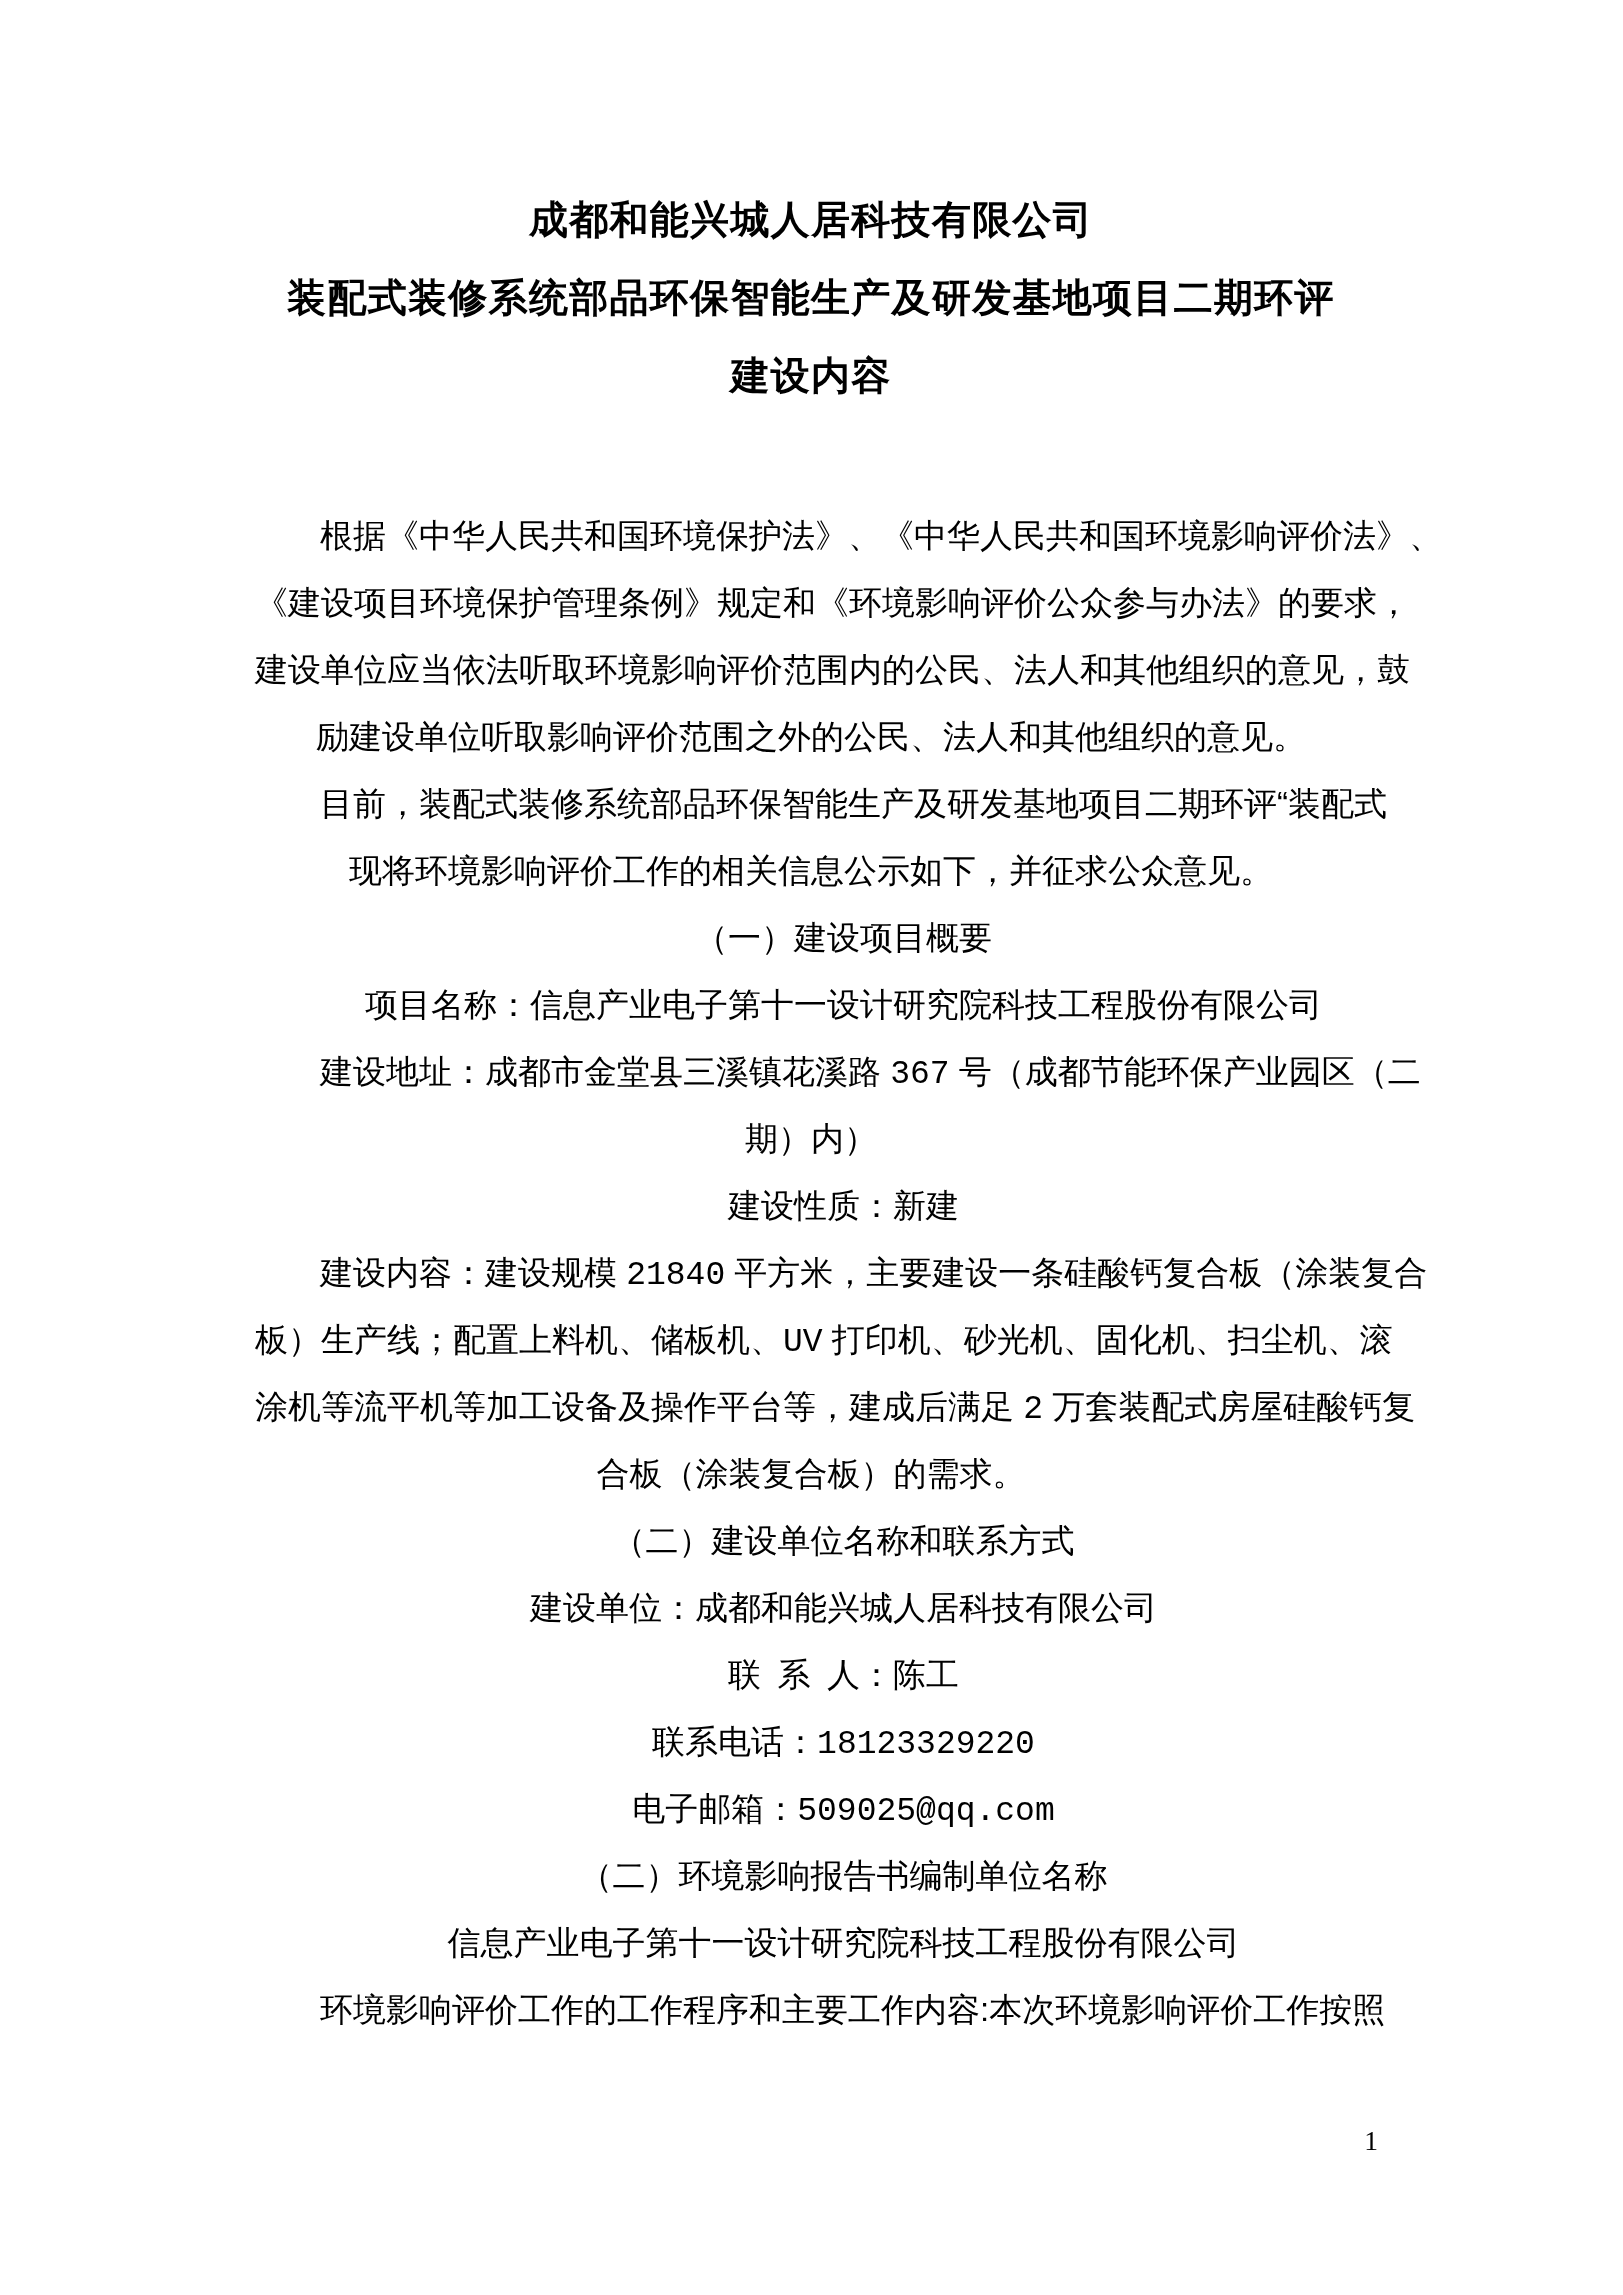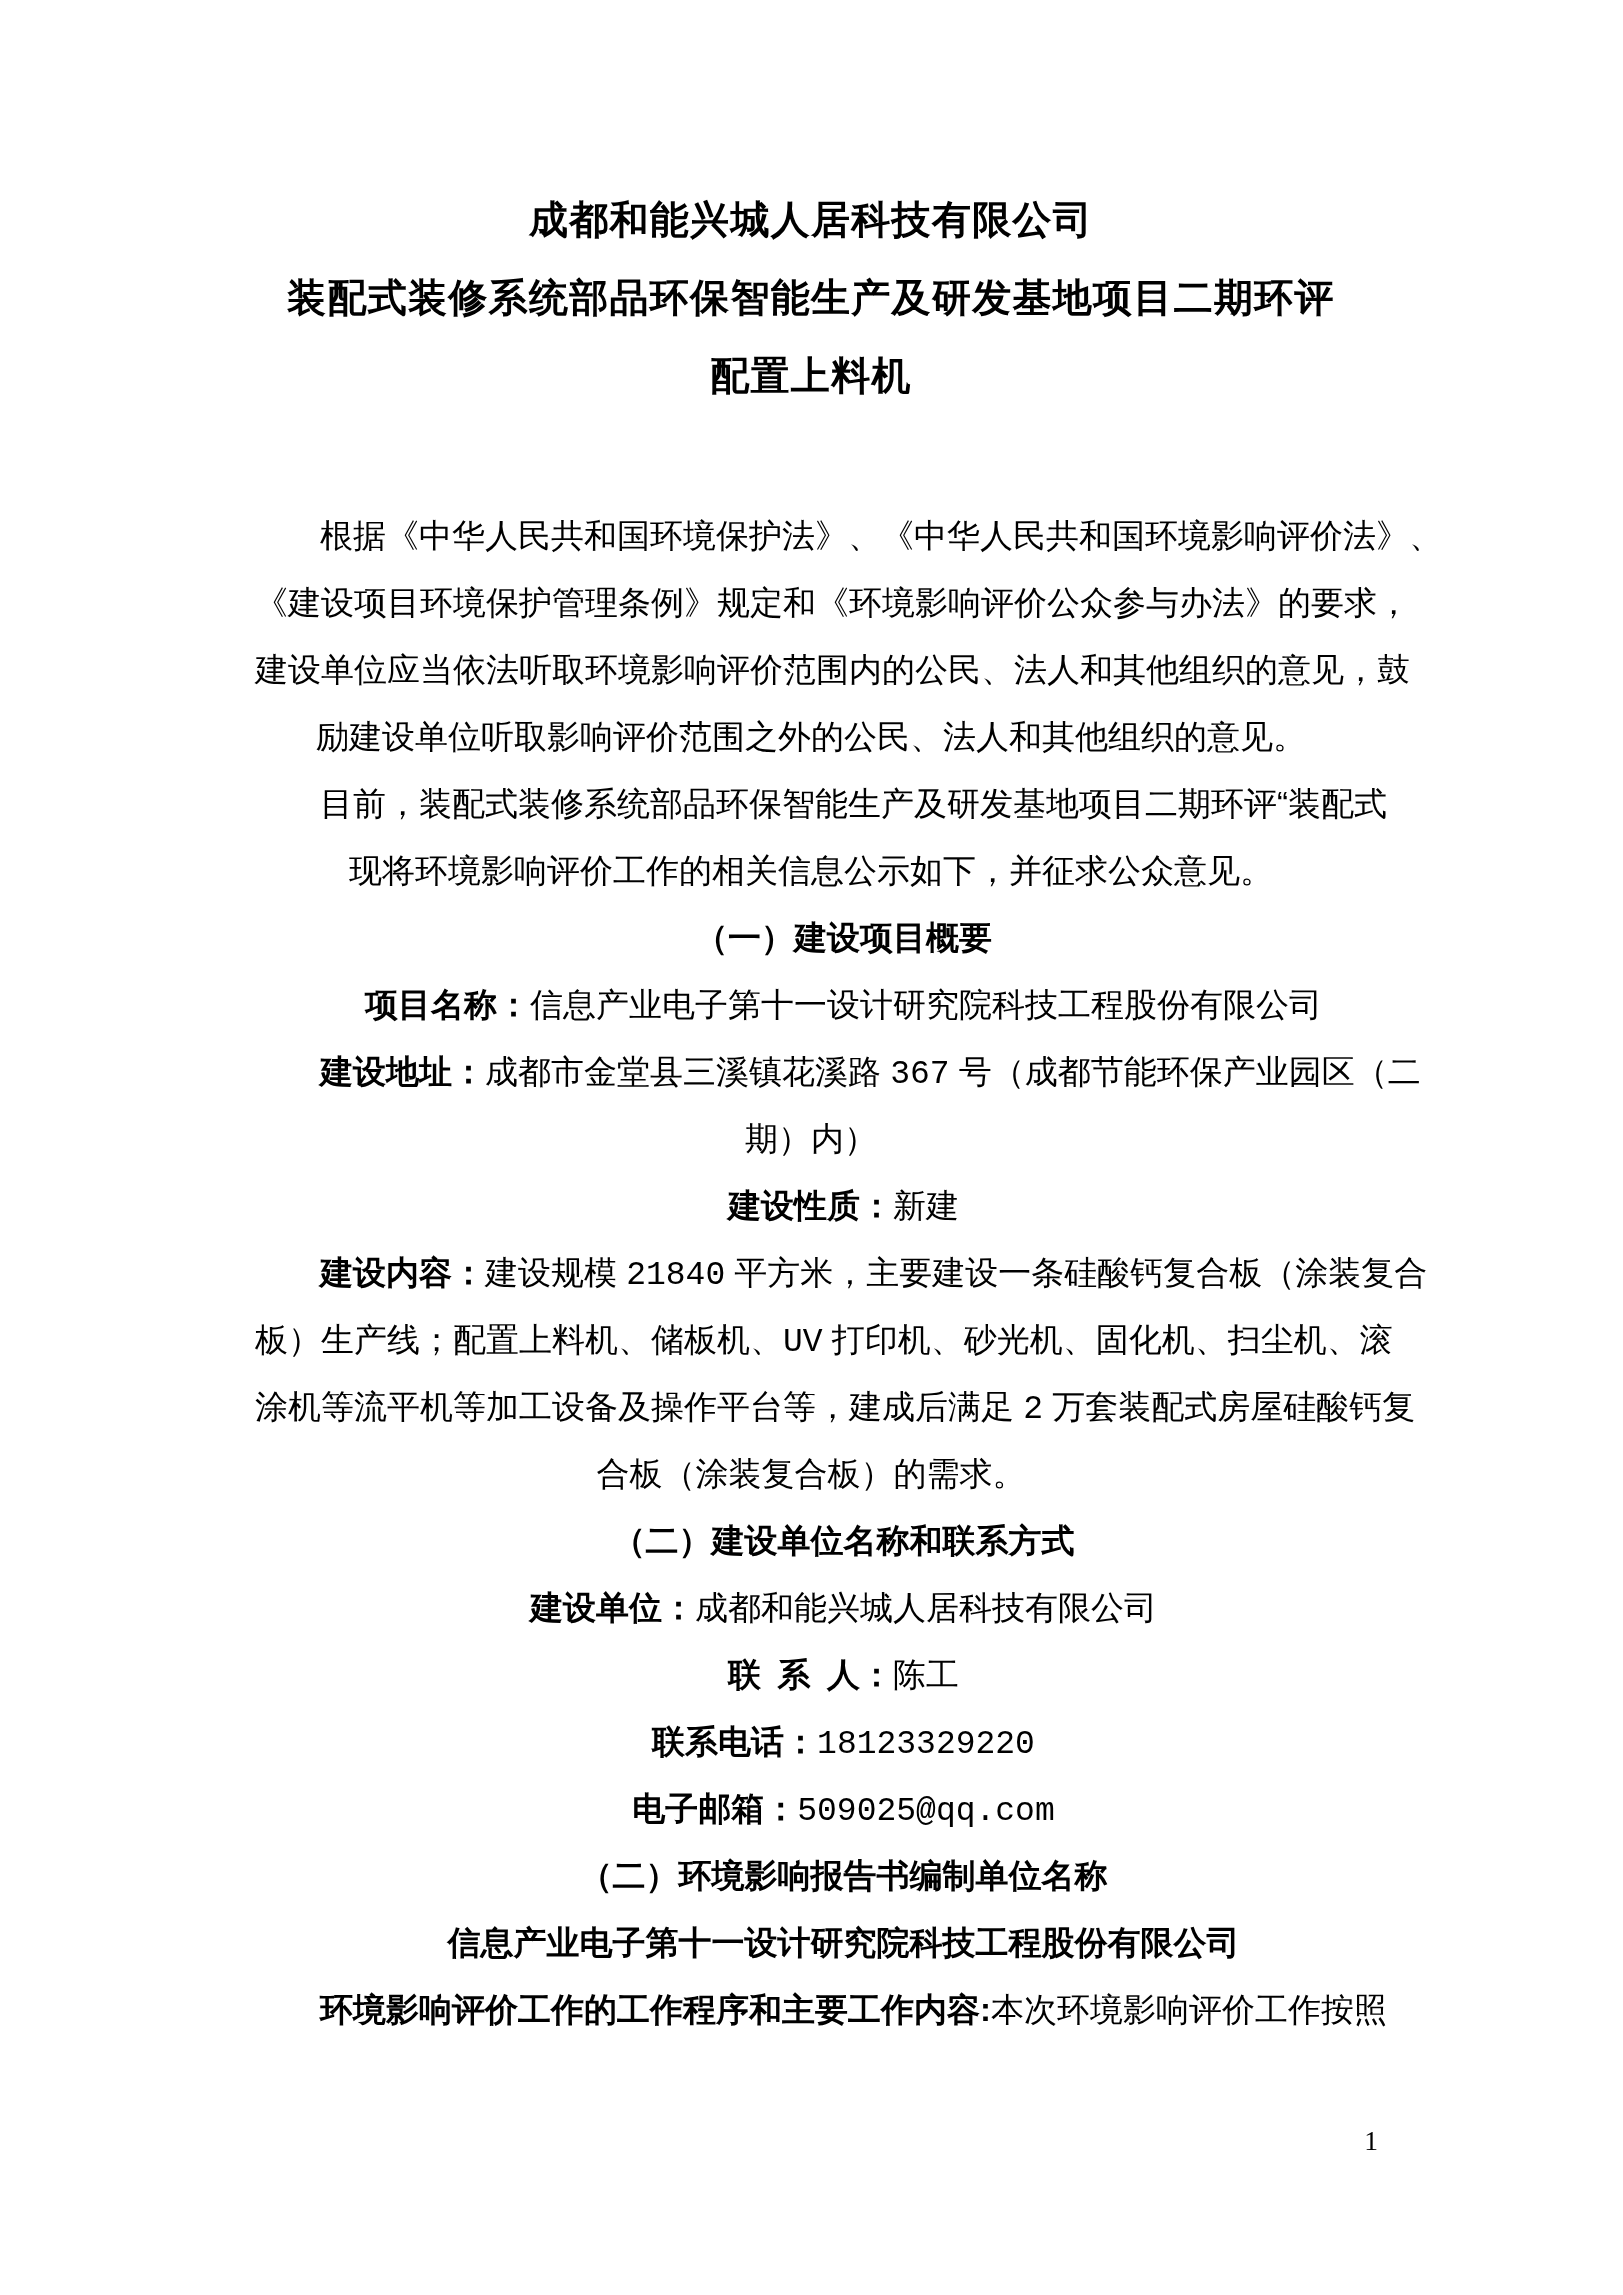--- a/index.html
+++ b/index.html
@@ -31,39 +31,39 @@
     top:502px;left:245px;width:1132px;
   }
   .line{
     height:67px;line-height:67px;
     font-size:33px;
     white-space:nowrap;
     text-align:center;
   }
   .line.indent{ text-indent:65px; }
   .line.justify{ text-align:justify; text-align-last:justify;margin-left:10px; }
-  .b{ font-weight:700; }
+  .b{ font-weight:400; }
   .serif{ font-family:Liberation Mono, monospace; }
   .footer-pagenum{
     position:absolute;
     top:2121px;left:1335px;width:72px;
     height:39px;line-height:39px;
     font-size:27.5px;
     font-family:"Liberation Serif","DejaVu Serif",serif;
     text-align:center;
   }
 </style>
 </head>
 <body>
 
 <div class="page">
   <div class="title-block">
       <div class="title-line">成都和能兴城人居科技有限公司</div>
       <div class="title-line">装配式装修系统部品环保智能生产及研发基地项目二期环评</div>
-      <div class="title-line">配置上料机</div>
+      <div class="title-line">建设内容</div>
     </div>
   <div class="body-text">
       <div class="line indent justify"><span class="">根据《中华人民共和国环境保护法》、《中华人民共和国环境影响评价法》、</span></div>
       <div class="line justify"><span class="">《建设项目环境保护管理条例》规定和《环境影响评价公众参与办法》的要求，</span></div>
       <div class="line justify"><span class="">建设单位应当依法听取环境影响评价范围内的公民、法人和其他组织的意见，鼓</span></div>
       <div class="line"><span class="">励建设单位听取影响评价范围之外的公民、法人和其他组织的意见。</span></div>
       <div class="line indent justify"><span class="">目前，装配式装修系统部品环保智能生产及研发基地项目二期环评“装配式</span></div>
       <div class="line"><span class="">现将环境影响评价工作的相关信息公示如下，并征求公众意见。</span></div>
       <div class="line indent"><span class="b ">（一）建设项目概要</span></div>
       <div class="line indent"><span class="b ">项目名称：</span><span class="">信息产业电子第十一设计研究院科技工程股份有限公司</span></div>

